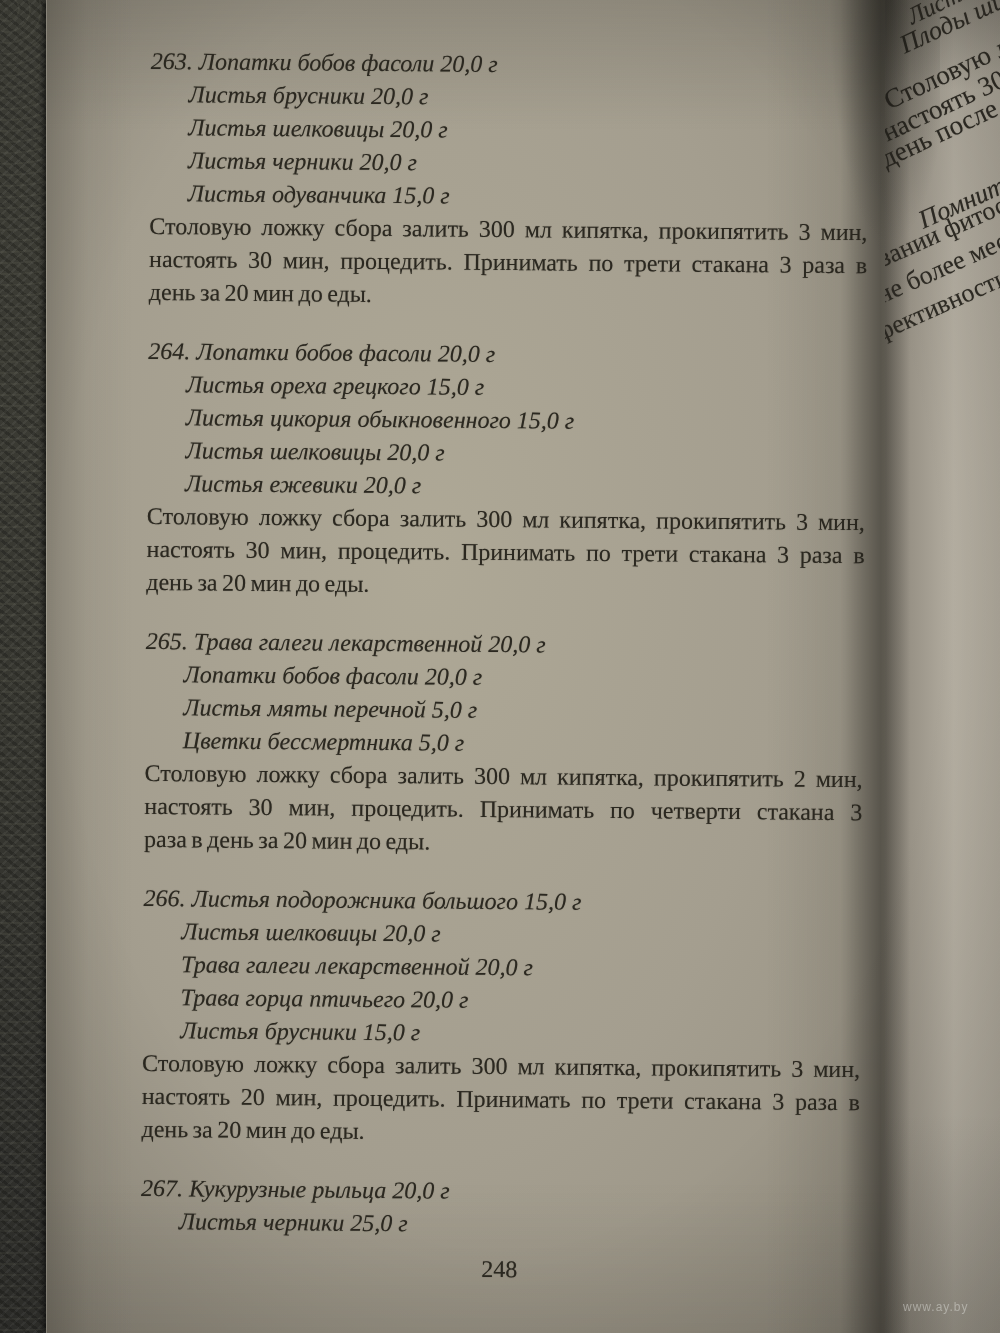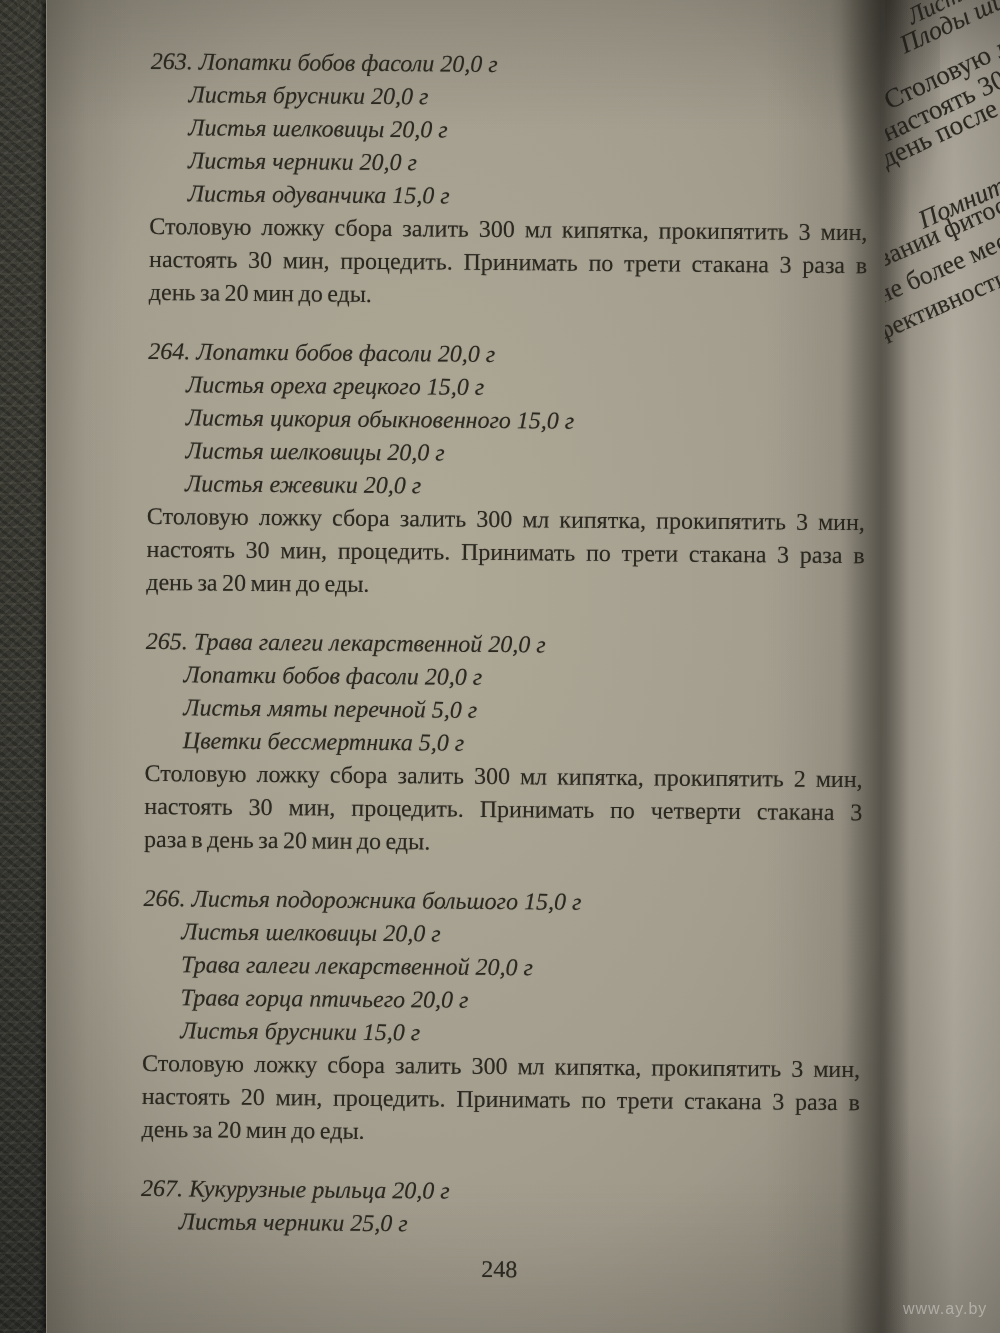--- a/index.html
+++ b/index.html
@@ -61,21 +61,21 @@
     background:radial-gradient(ellipse at 55% 0%, rgba(18,18,14,0.38), transparent 72%);
   }
   
   #vignette {
     position:absolute; inset:0; pointer-events:none;
     background:radial-gradient(ellipse at 50% 45%, transparent 62%, rgba(0,0,0,0.16) 100%);
   }
   #watermark {
     position:absolute; left:903px; top:1300px;
     font-family:"Liberation Sans","DejaVu Sans",sans-serif;
-    font-size:16px; letter-spacing:1px; color:rgba(212,212,205,0.55);
+    font-size:12px; letter-spacing:1px; color:rgba(212,212,205,0.55);
   }
 </style>
 </head>
 <body>
 
 <div id="photo">
 
   <div id="page-main">
     <div id="content">
       <div id="recipes">

